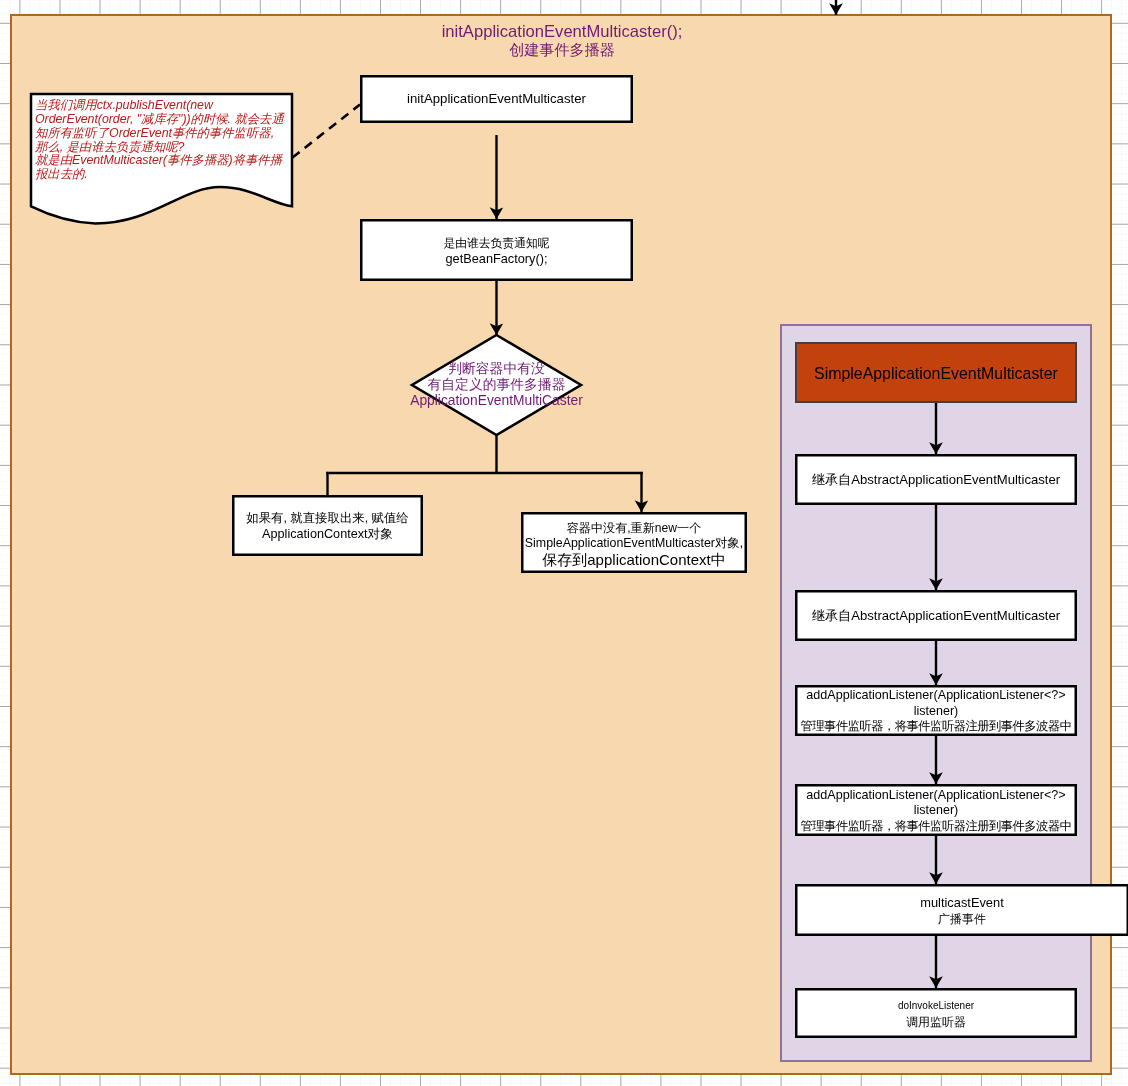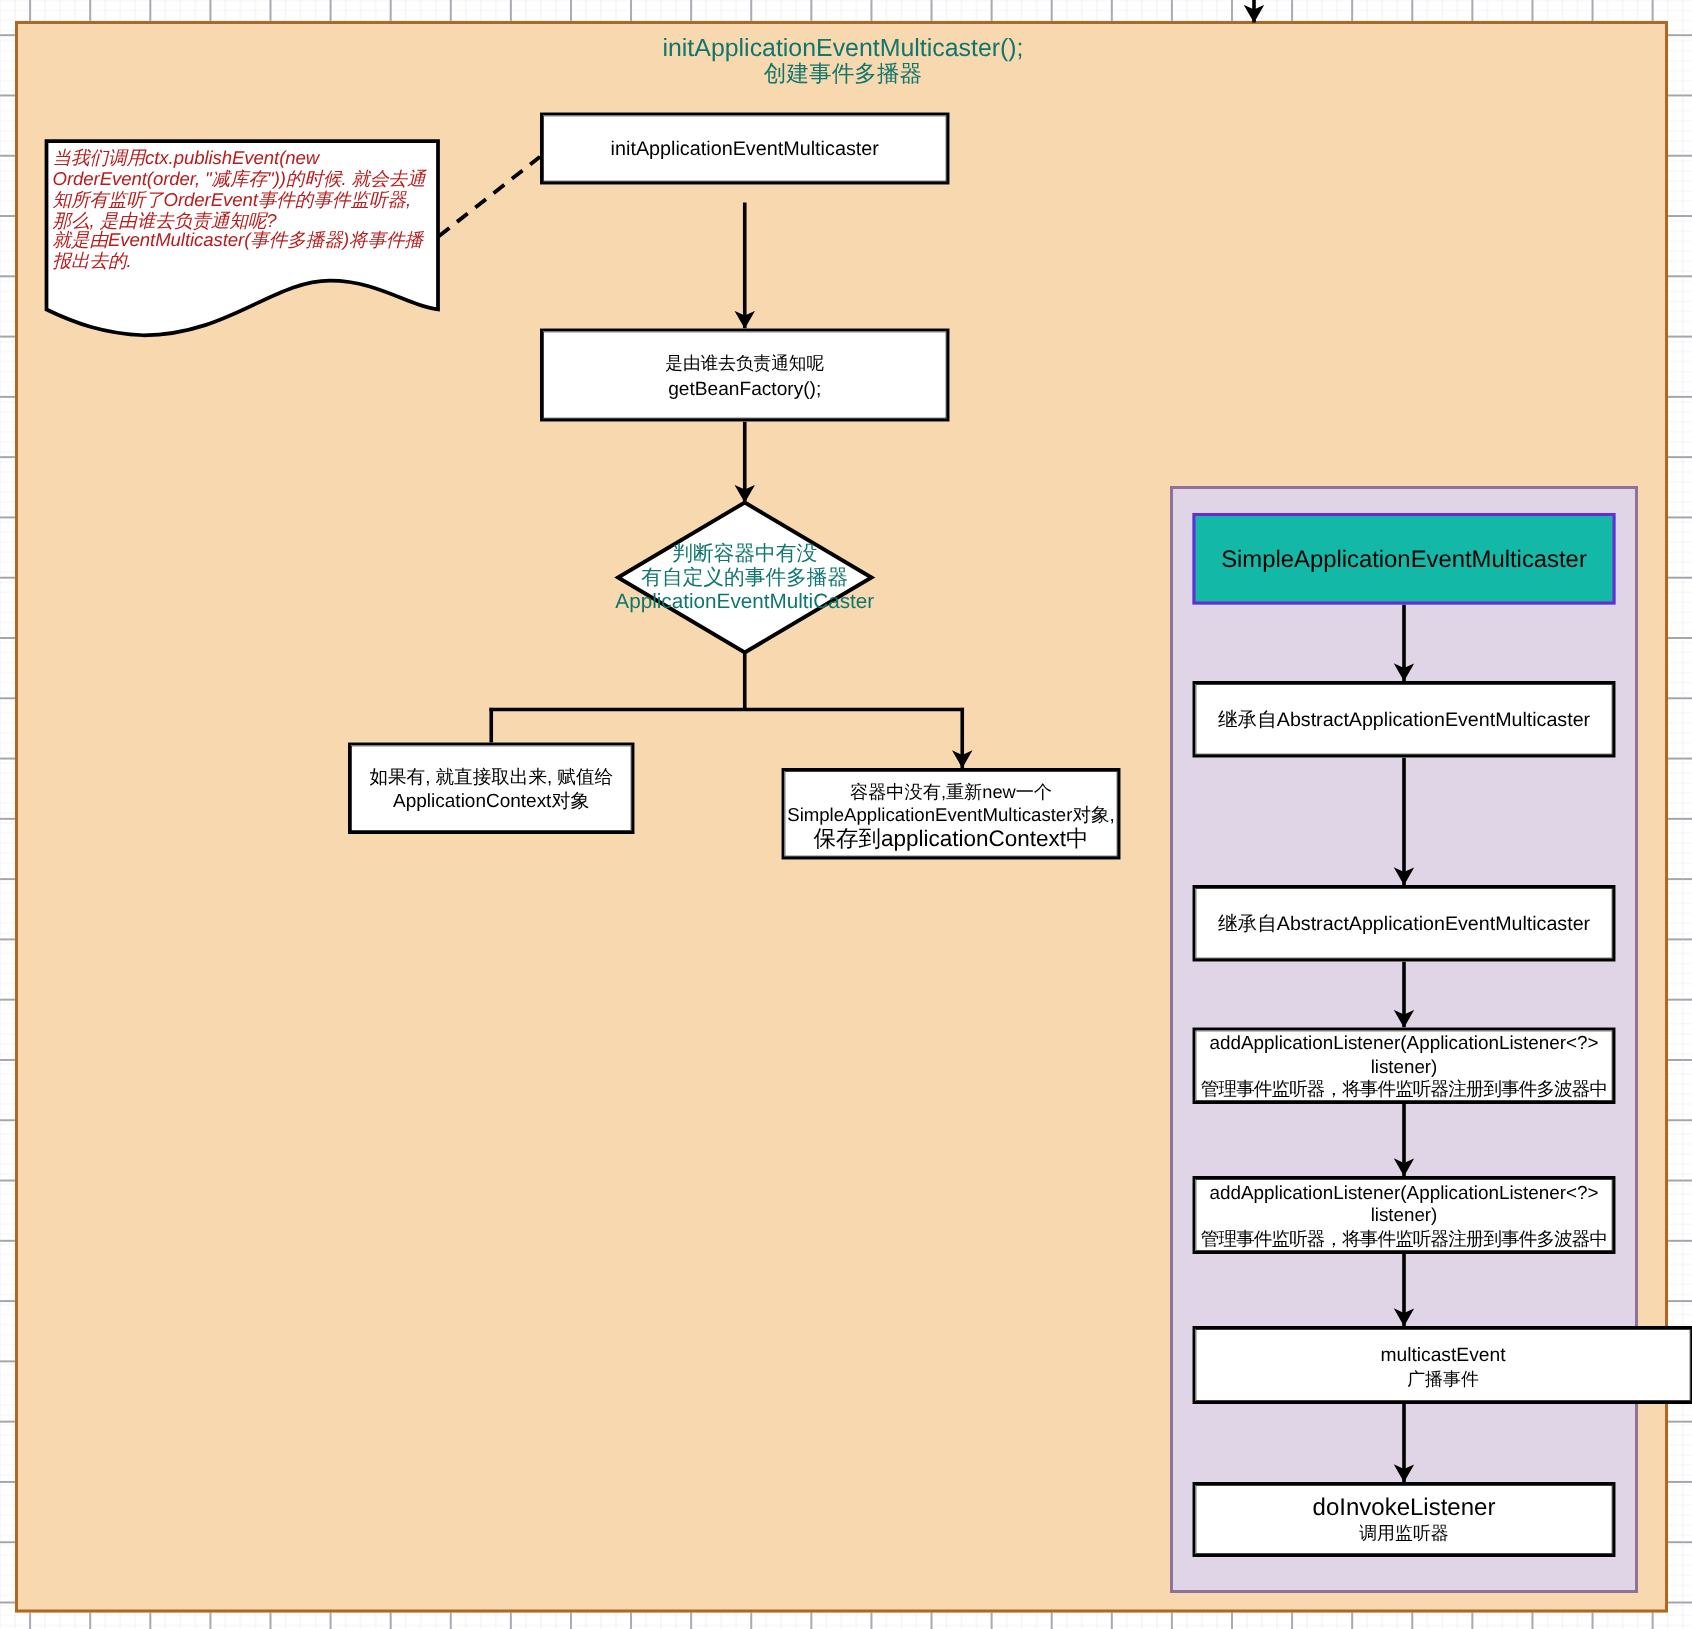--- a/index.html
+++ b/index.html
@@ -26,23 +26,23 @@
 
   
   #purple{position:absolute;background:#e0d4e7;border:2.2px solid #8e7298;box-sizing:border-box;}
 
   .node{position:absolute;background:#ffffff;border:2px solid #000000;
     box-shadow:inset 0 0 0 0.5px #000000;
     box-sizing:border-box;display:flex;align-items:center;justify-content:center;
     text-align:center;line-height:1.18;color:#000;}
   .node > div{white-space:nowrap;}
   .cjk{letter-spacing:-0.55px;}
-  .node.green{background:#14b8a6;border:2px solid #6d28d9;box-shadow:none;}
+  .node.green{background:#c2410c;border:2px solid #404040;box-shadow:none;}
 
-  .title{position:absolute;text-align:center;color:#0f766e;line-height:1.2;}
+  .title{position:absolute;text-align:center;color:#701a75;line-height:1.2;}
 
   svg.ov{position:absolute;left:0;top:0;width:1128px;height:1086px;overflow:visible;pointer-events:none;}
 
   .note{position:absolute;}
   .note-text{position:absolute;font-style:italic;font-weight:normal;line-height:13.9px;color:#b91c1c;
      white-space:pre;letter-spacing:-0.05px;}
 </style>
 </head>
 <body>
 
@@ -147,17 +147,17 @@
       </div>
     </div>
     <div class="node" style="left: 795px; top: 884px; width: 334px; height: 52px; font-size: 13.2px; line-height: 16.5px;">
       <div style="margin-top: 2.5px;">
         <div style="font-size: 12.84px;">multicastEvent</div>
         <div style="font-size: 11.95px;">广播事件</div>
       </div>
     </div>
     <div class="node" style="left: 795px; top: 988px; width: 282px; height: 50px; font-size: 13.2px; line-height: 16.5px;">
       <div style="margin-top: 2px;">
-        <div style="font-size: 16px;">doInvokeListener</div>
+        <div style="font-size: 10px;">doInvokeListener</div>
         <div style="font-size: 11.95px;">调用监听器</div>
       </div>
     </div>
   </div>
 
 </body></html>

